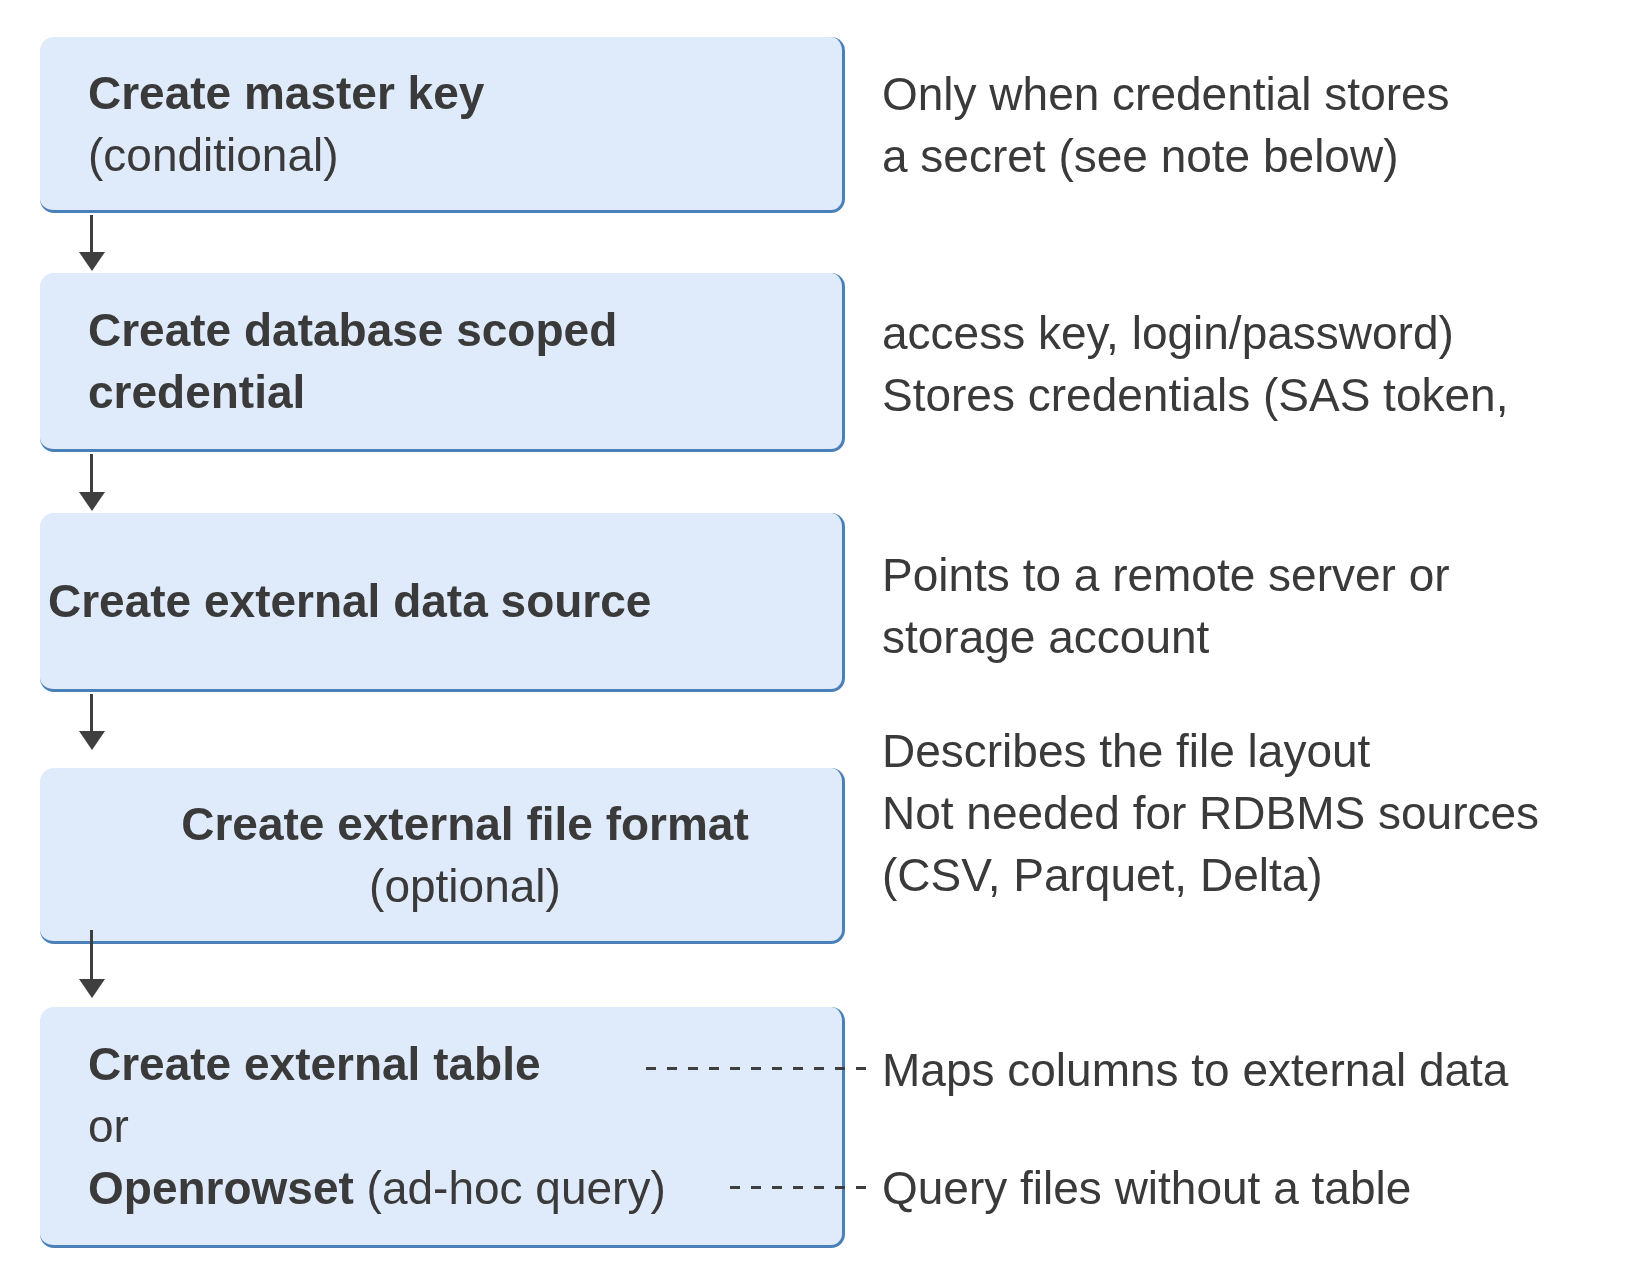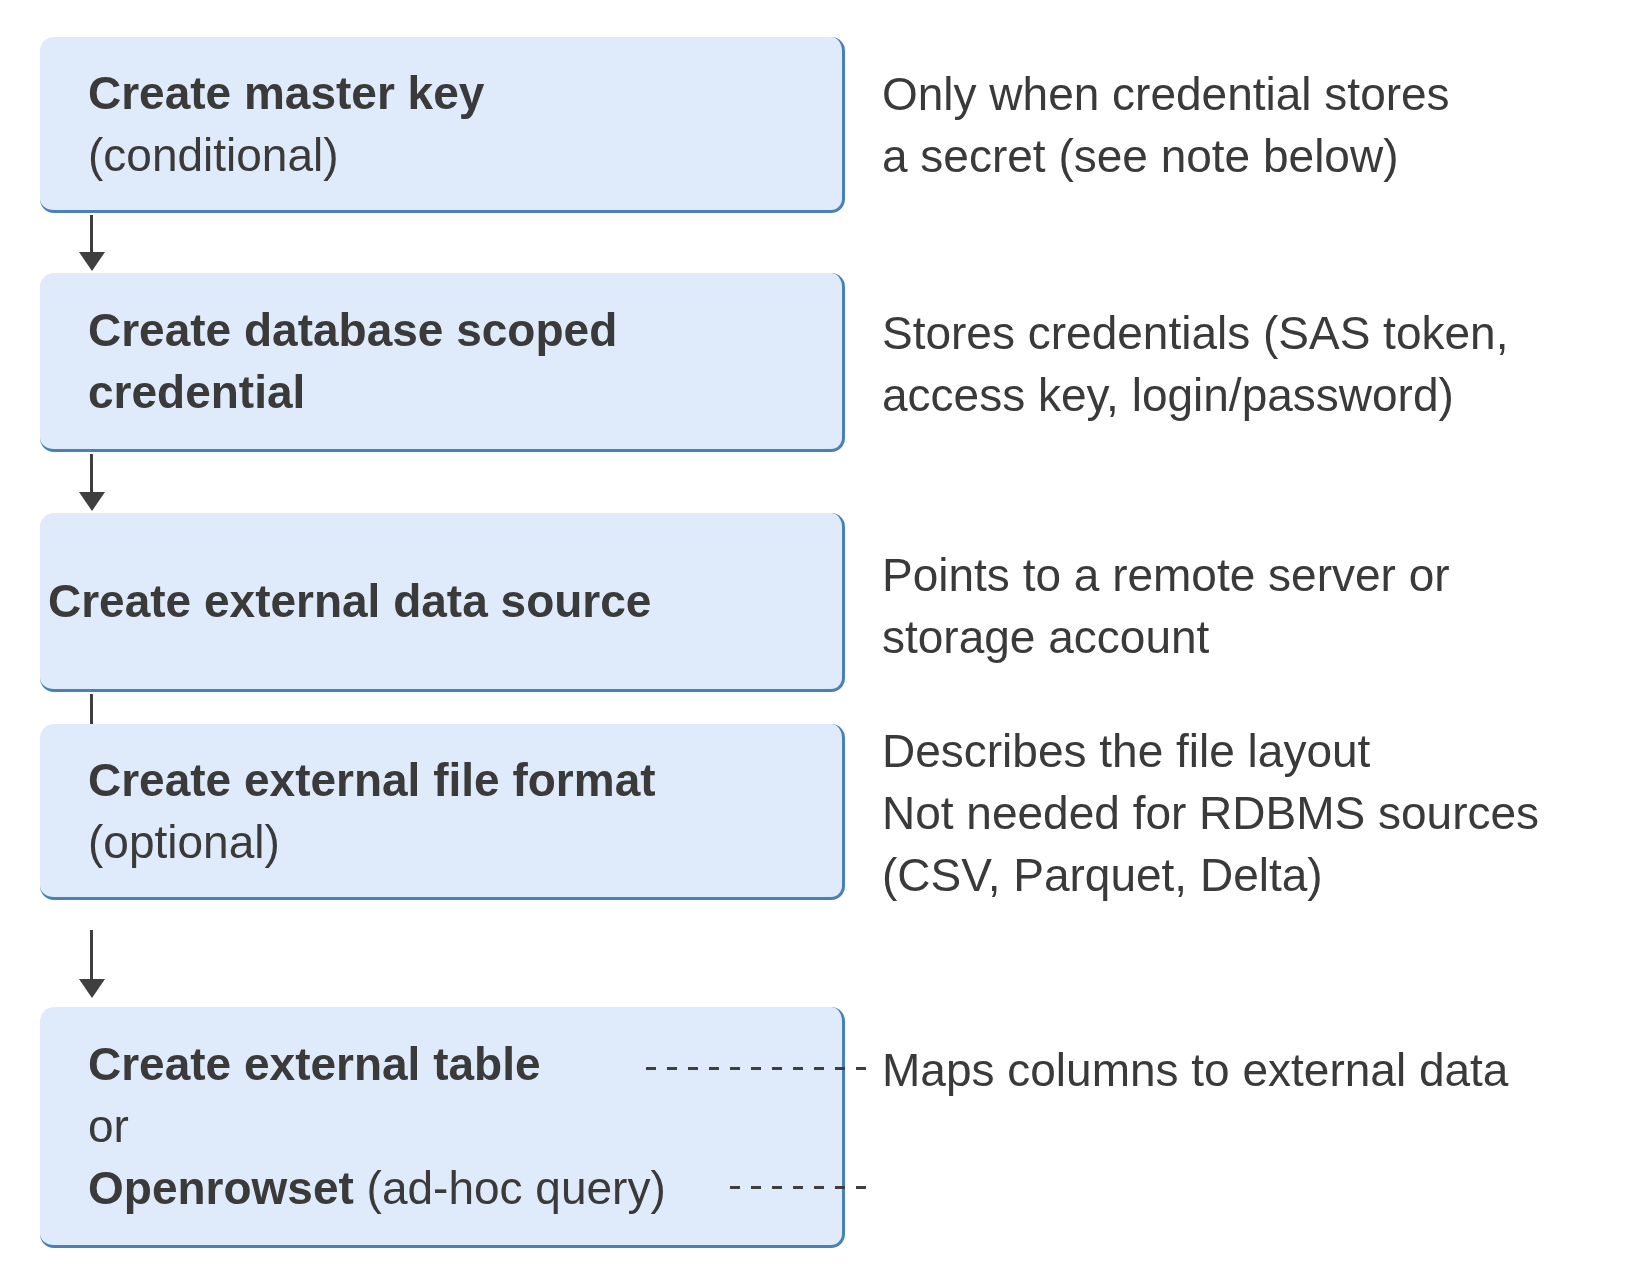--- a/index.html
+++ b/index.html
@@ -10,21 +10,21 @@
     position:absolute;left:40px;width:805px;box-sizing:border-box;
     background:var(--box-fill,#dfeafa);
     border-right:3px solid var(--box-border,#4a80b8);
     border-bottom:3px solid var(--box-border,#4a80b8);
     display:flex;flex-direction:column;justify-content:center;
     padding-left:48px;font-size:46px;line-height:62px;color:var(--text,#3a3a3a);border-radius:14px;
   }
   .box1{top:37px;height:176px;}
   .box2{top:273px;height:179px;}
   .box3{top:513px;height:179px;padding-left:8px;}
-  .box4{top:724px;height:176px;}
+  .box4{top:768px;height:176px;text-align:center;}
   .box5{top:1007px;height:241px;}
   .title{font-weight:bold;}
   .wrap-title{max-width:650px;}
   .b{font-weight:bold;margin-top:40px;}
 
   .note{
     position:absolute;left:882px;font-size:46px;line-height:62px;
     color:var(--text,#3a3a3a);white-space:nowrap;
   }
   .note1{top:63px;}
@@ -69,22 +69,22 @@
 
   <div class="arrow arrow1">
     <div class="stem"></div>
     <div class="head"></div>
   </div>
 
   <div class="box box2">
     <div class="title wrap-title">Create database scoped credential</div>
   </div>
   <div class="note note2">
+    <div>access key, login/password)</div>
     <div>Stores credentials (SAS token,</div>
-    <div>access key, login/password)</div>
   </div>
 
   <div class="arrow arrow2">
     <div class="stem"></div>
     <div class="head"></div>
   </div>
 
   <div class="box box3">
     <div class="title">Create external data source</div>
   </div>
@@ -118,14 +118,17 @@
     <div>or</div>
     <div><span class="b">Openrowset</span><span> (ad-hoc query)</span></div>
   </div>
 
   <div class="dash dash1"></div>
   <div class="dash dash2"></div>
 
   <div class="note note5a">
     <div>Maps columns to external data</div>
   </div>
+  <div class="note note5b">
+    <div>Query files without a table</div>
+  </div>
 
 </div>
 
 </body></html>

